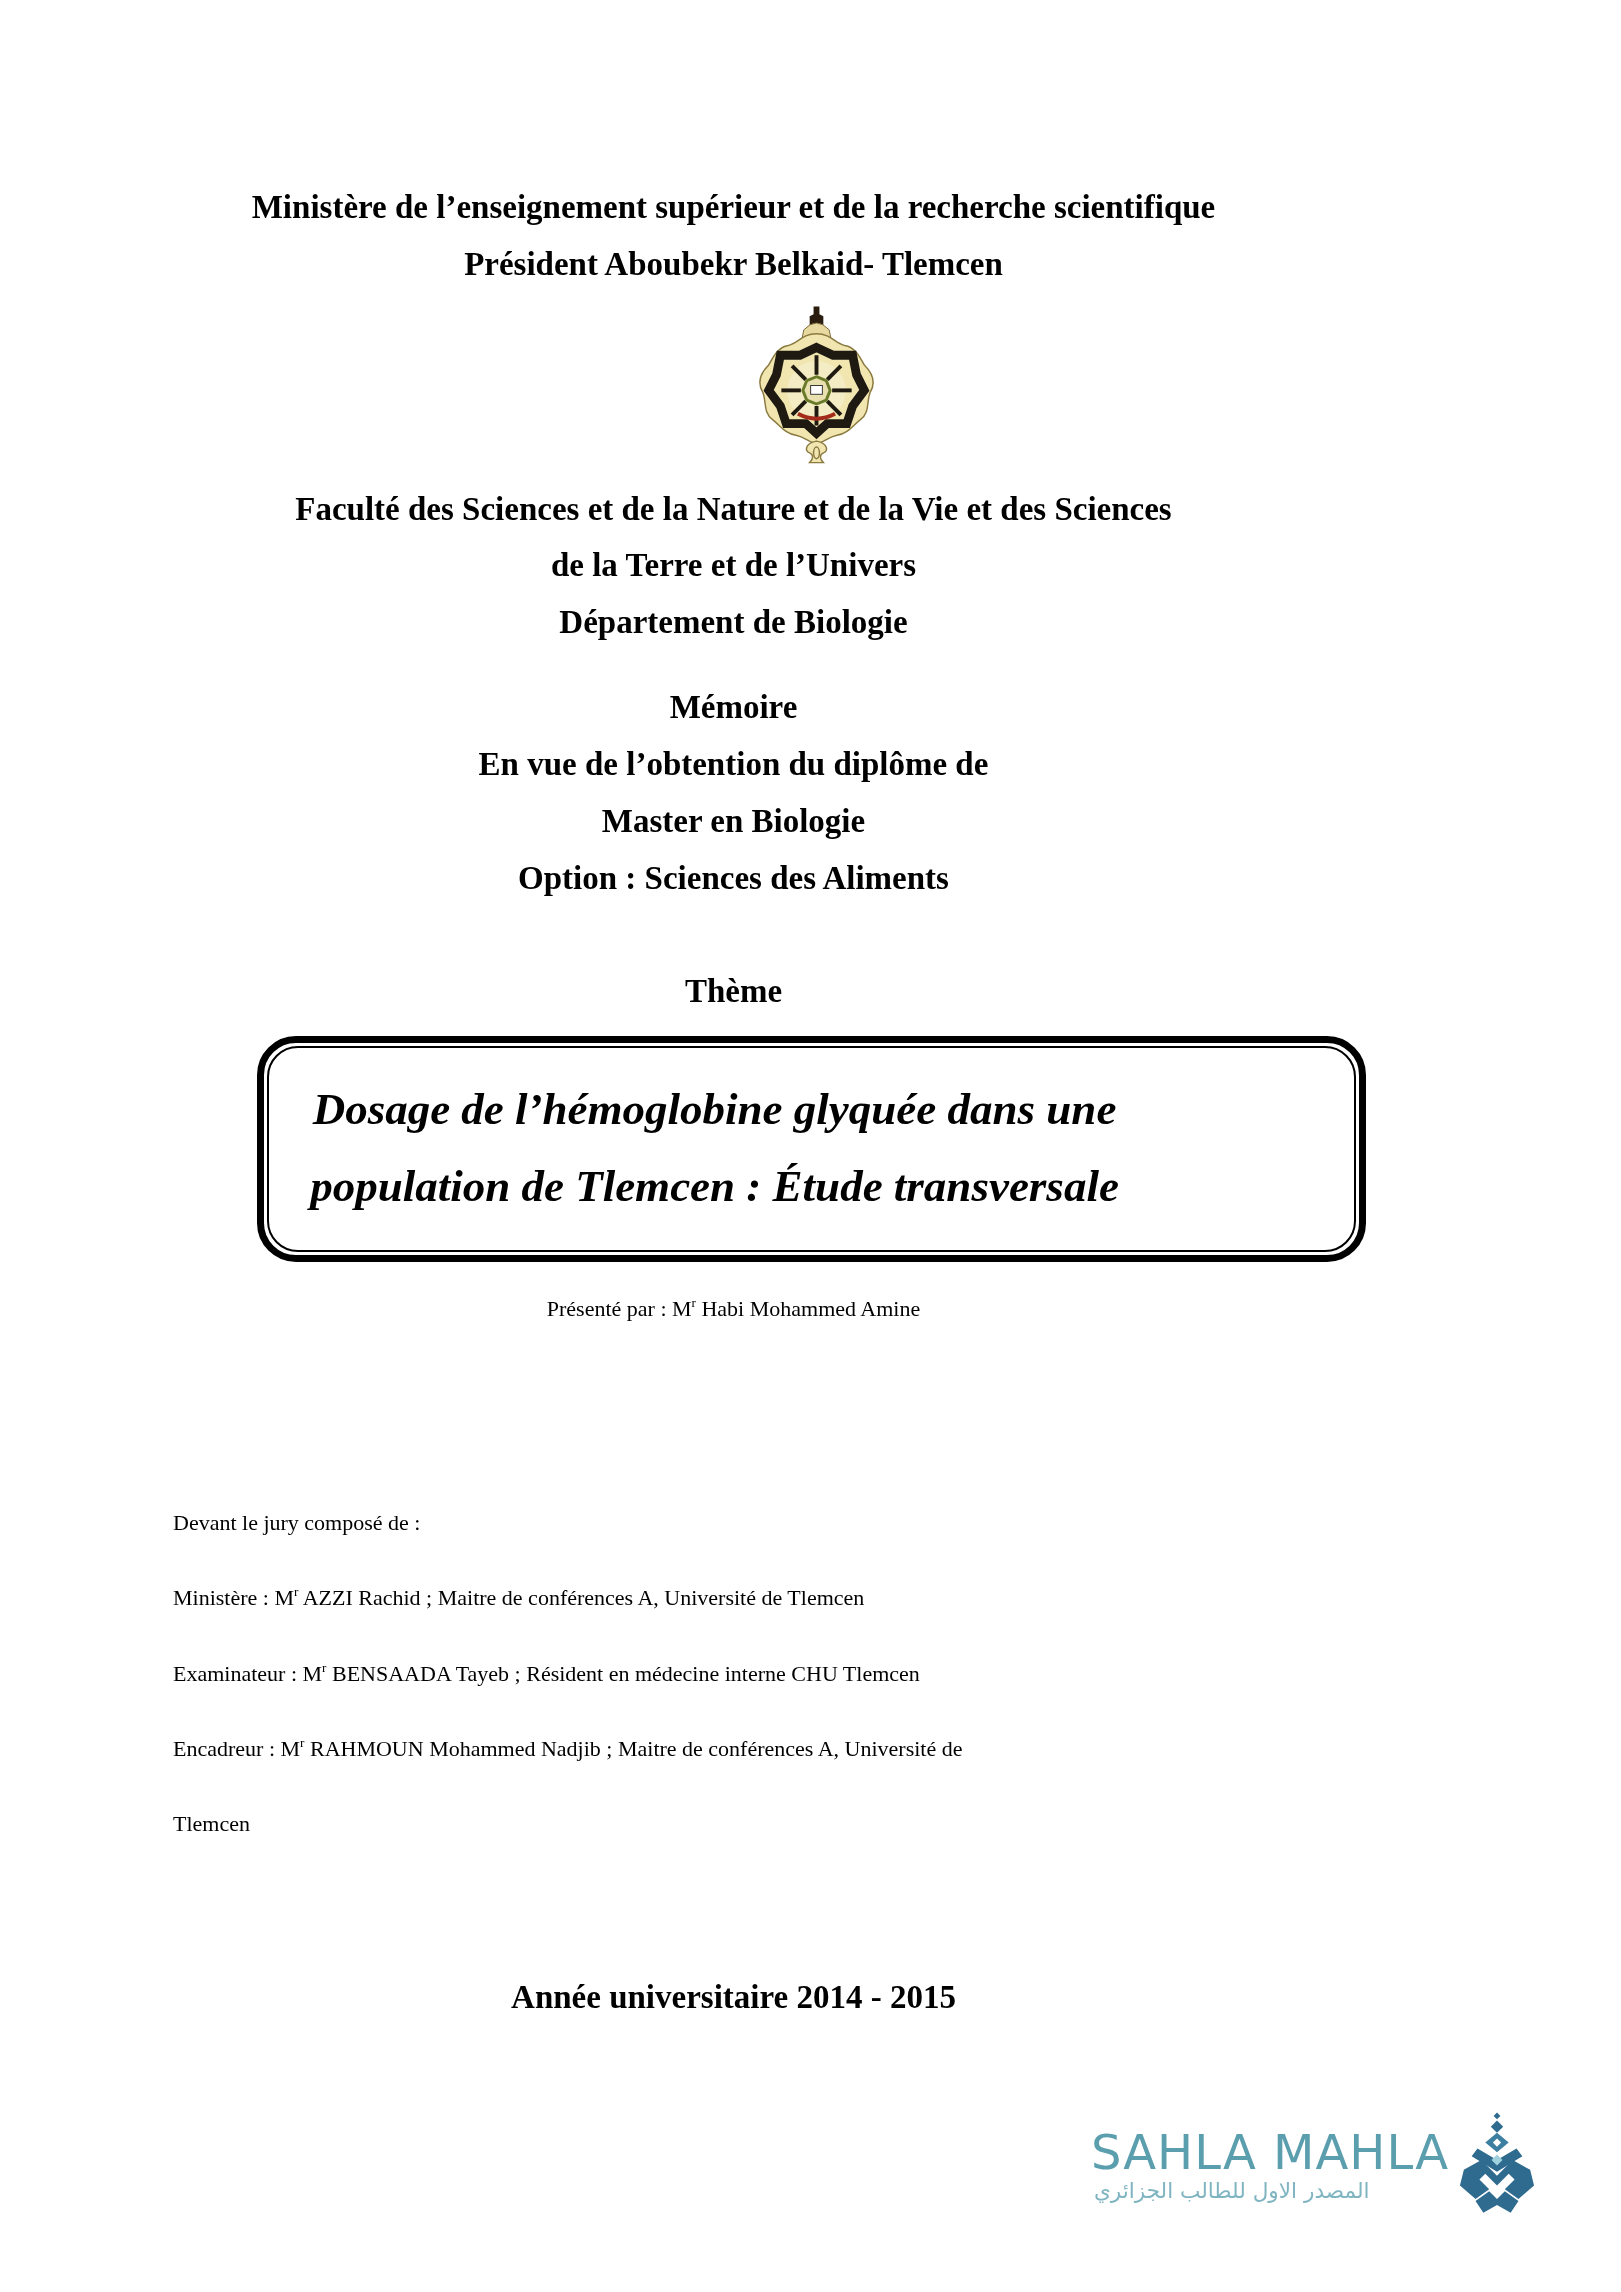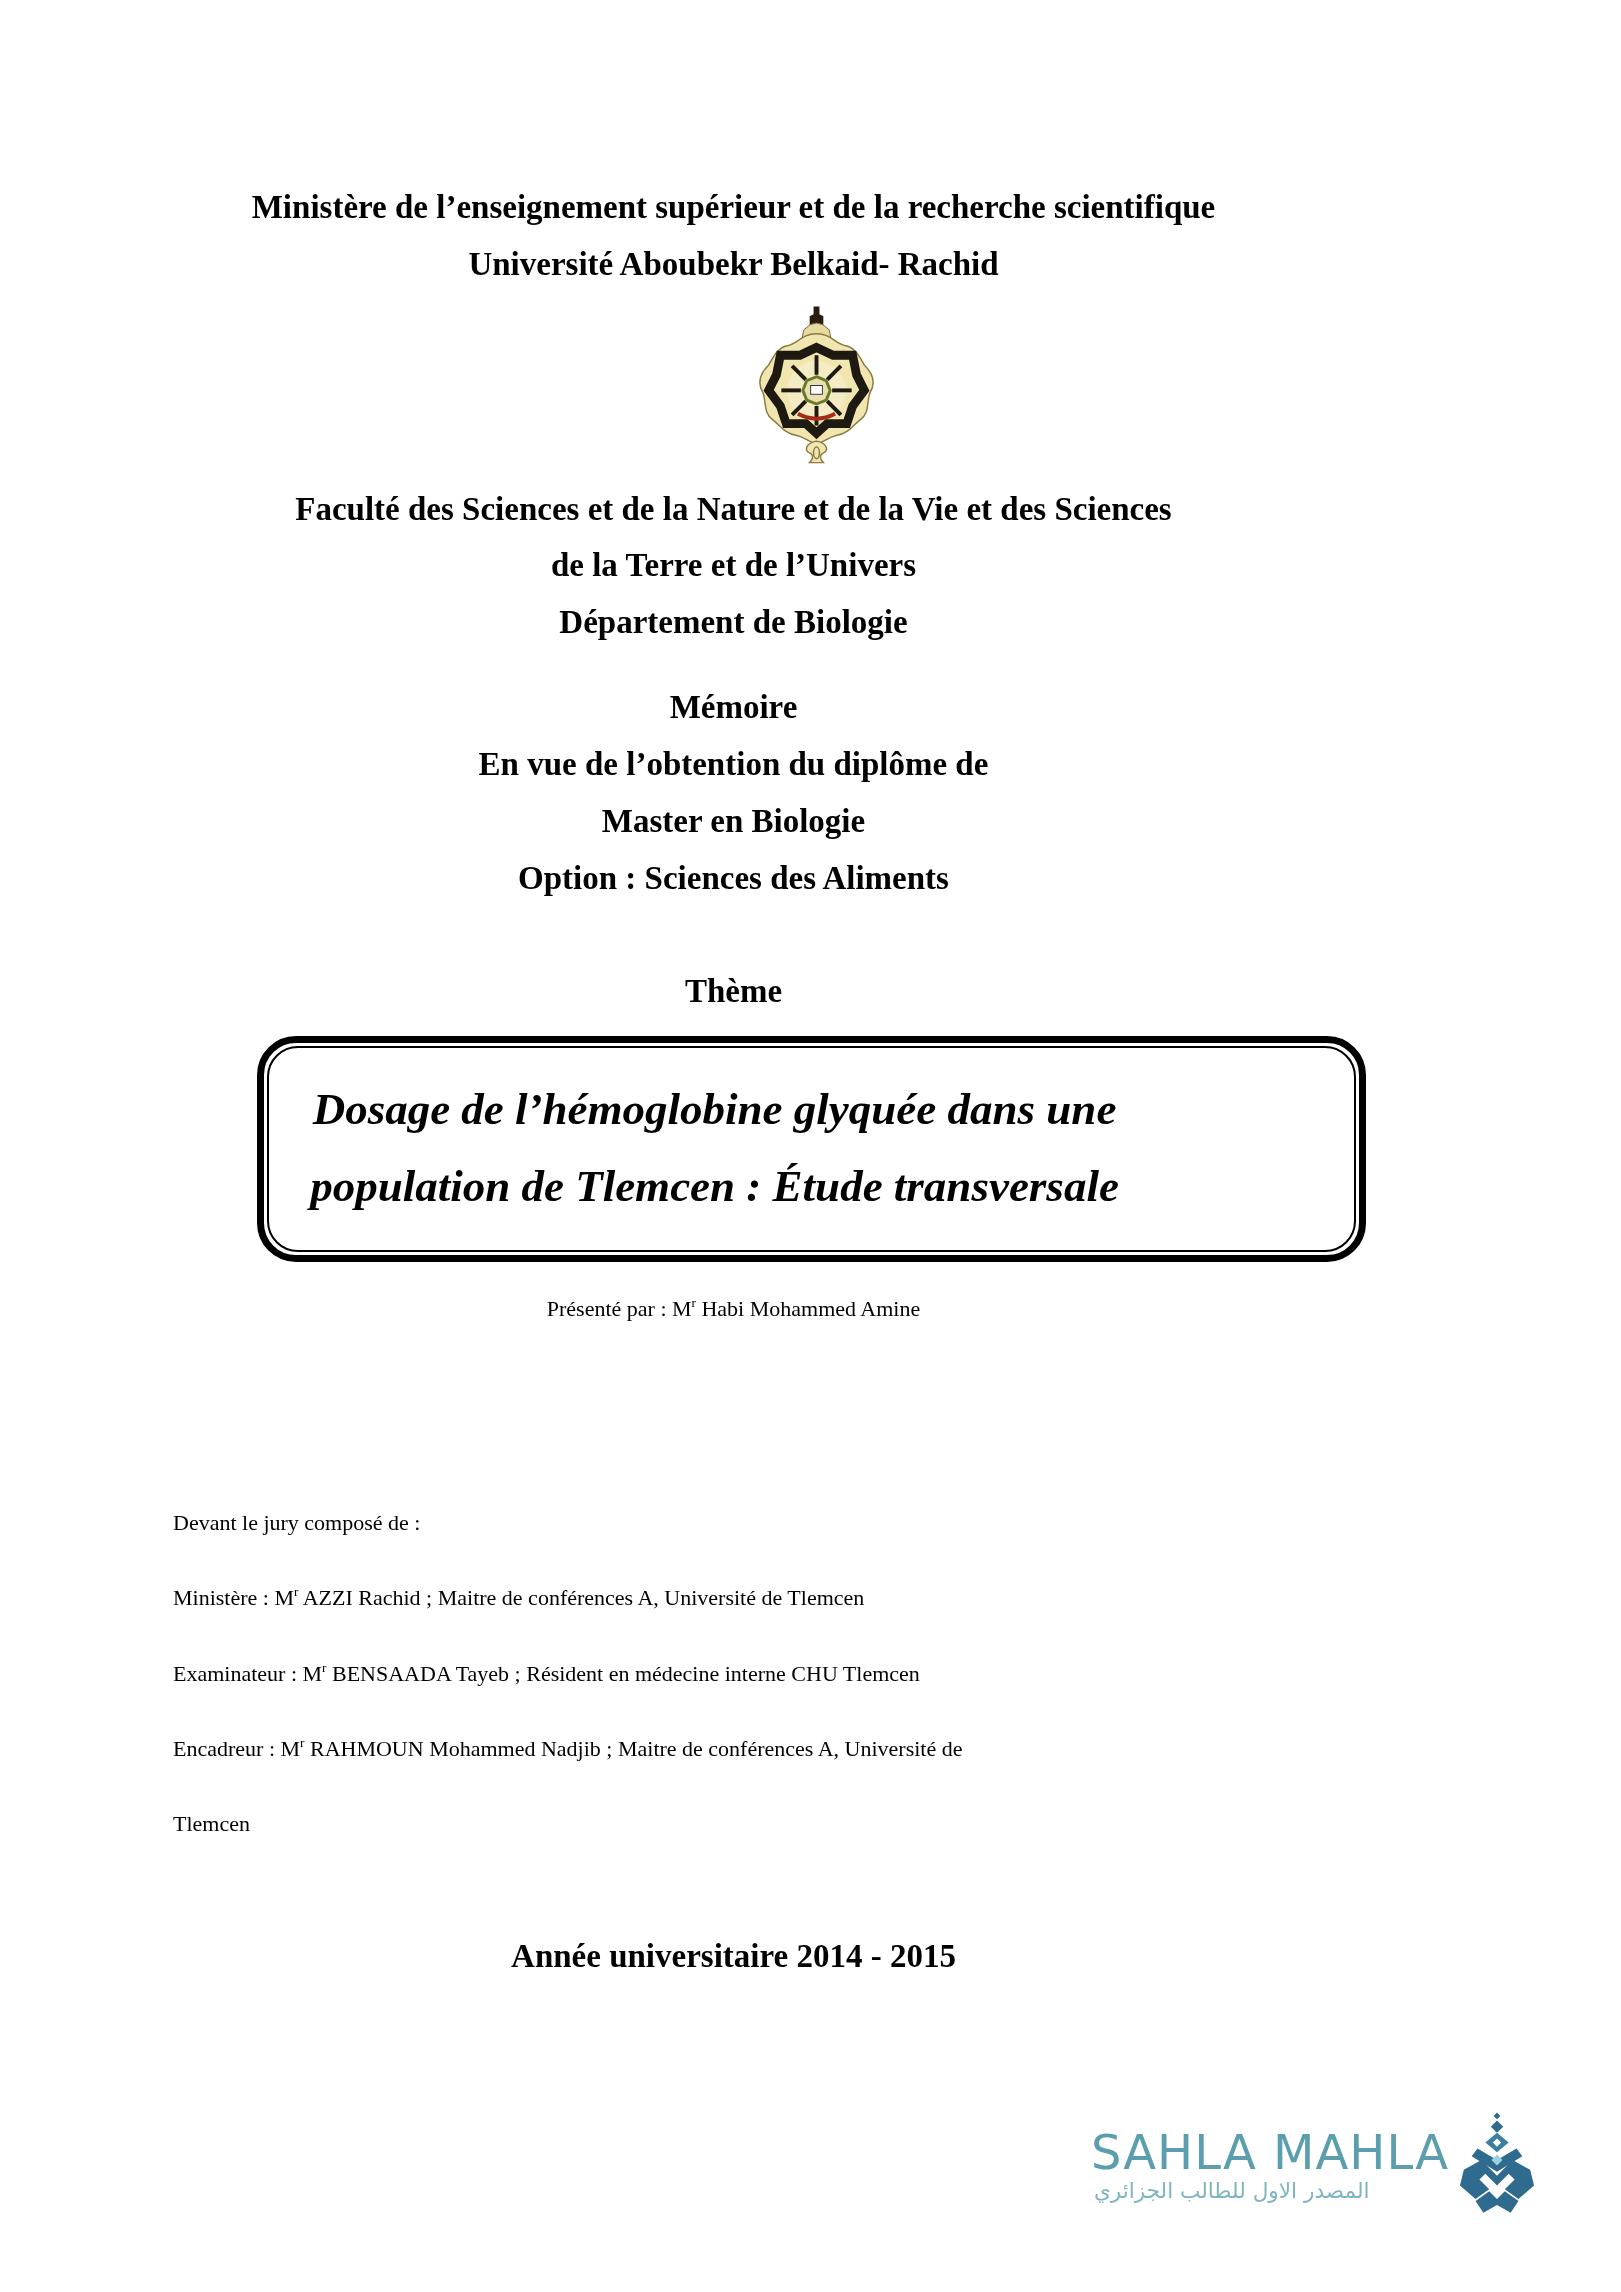--- a/index.html
+++ b/index.html
@@ -23,21 +23,21 @@
   .sahla-text { position: absolute; left: 2.9px; top: 25.5px; font-family: "DejaVu Sans", sans-serif;
                 font-size: 48px; letter-spacing: 1px; color: #5b9fae; line-height: 39px; white-space: nowrap; }
   .sahla-ar { position: absolute; left: 5.9px; top: 71px; font-family: "DejaVu Sans", sans-serif;
               font-size: 21.6px; color: #7fb4c1; line-height: 25.5px; white-space: nowrap; direction: rtl; width: 363px; text-align: left;}
   .sahla-icon { position: absolute; left: 370px; top: 3.9px; width: 78px; height: 104px; }
 </style>
 </head>
 <body>
 
 <div class="line bold" style="top:188px;">Ministère de l’enseignement supérieur et de la recherche scientifique</div>
-<div class="line bold" style="top:245px;">Université Aboubekr Belkaid- Rachid</div>
+<div class="line bold" style="top:245px;">Président Aboubekr Belkaid- Tlemcen</div>
 
 <svg class="logo-univ" viewBox="0 0 126 166">
 
   <path d="M60 2 L66 2 L66 10 L70 12 L70 26 L56 26 L56 12 L60 10 Z" fill="#2a1d10"></path>
   <path d="M50 26 Q63 12 76 26 L78 36 L48 36 Z" fill="#e8d9a0" stroke="#7a6a3a" stroke-width="1"></path>
 
   <path d="M63 30 C78 30 82 40 92 42 C104 44 108 56 112 62 C120 70 124 80 118 90 C114 100 118 110 108 118 C100 124 96 132 84 134 C74 136 70 142 63 142 C56 142 52 136 42 134 C30 132 26 124 18 118 C8 110 12 100 8 90 C2 80 6 70 14 62 C18 56 22 44 34 42 C44 40 48 30 63 30 Z" fill="#f1e6b0" stroke="#8a7a40" stroke-width="1.5"></path>
 
   <polygon points="63,44 80,52 100,52 104,72 112,88 100,104 94,122 74,122 63,132 52,122 32,122 26,104 14,88 22,72 26,52 46,52" fill="none" stroke="#1e1a12" stroke-width="9" stroke-linejoin="miter"></polygon>
   <circle cx="63" cy="88" r="30" fill="#f4ecc4"></circle>
@@ -84,21 +84,21 @@
 <div class="line reg left" style="top:1503px;">Devant le jury composé de :</div>
 
 <div class="line reg left" style="top:1578px;"><span>Ministère : M</span><sup class="r">r</sup><span> AZZI Rachid ; Maitre de conférences A, Université de Tlemcen</span></div>
 
 <div class="line reg left" style="top:1654px;"><span>Examinateur : M</span><sup class="r">r</sup><span> BENSAADA Tayeb ; Résident en médecine interne CHU Tlemcen</span></div>
 
 <div class="line reg left" style="top:1729px;"><span>Encadreur : M</span><sup class="r">r</sup><span> RAHMOUN Mohammed Nadjib ; Maitre de conférences A, Université de</span></div>
 
 <div class="line reg left" style="top:1804px;">Tlemcen</div>
 
-<div class="line bold" style="top:1937px;">Année universitaire 2014 - 2015</div>
+<div class="line bold" style="top:1978px;">Année universitaire 2014 - 2015</div>
 
 <div class="sahla">
   <div class="sahla-text">SAHLA MAHLA</div>
   <div class="sahla-ar">المصدر الاول للطالب الجزائري</div>
   <svg class="sahla-icon" viewBox="0 0 80 106">
     <rect x="38" y="2" width="5" height="5" transform="rotate(45 40 4)" fill="#2f6b8f"></rect>
     <rect x="36" y="11" width="9" height="9" transform="rotate(45 40 15)" fill="#2f6b8f"></rect>
     <path d="M40 22 L52 32 L40 42 L28 32 Z" fill="#3d7fa0"></path>
     <rect x="37" y="29" width="6" height="6" transform="rotate(45 40 32)" fill="#ffffff"></rect>
     <path d="M20 38 L40 50 L60 38 L66 46 L40 62 L14 46 Z" fill="#2f6b8f"></path>

